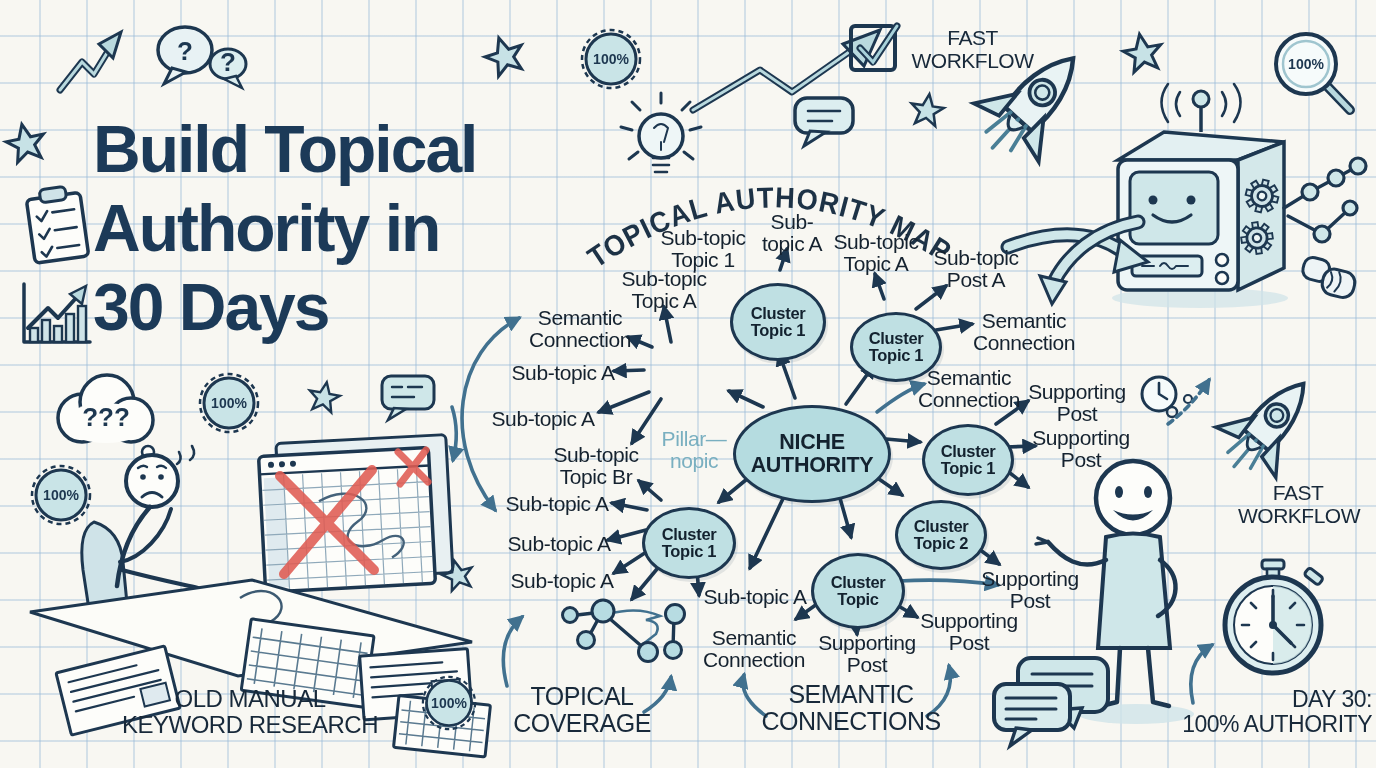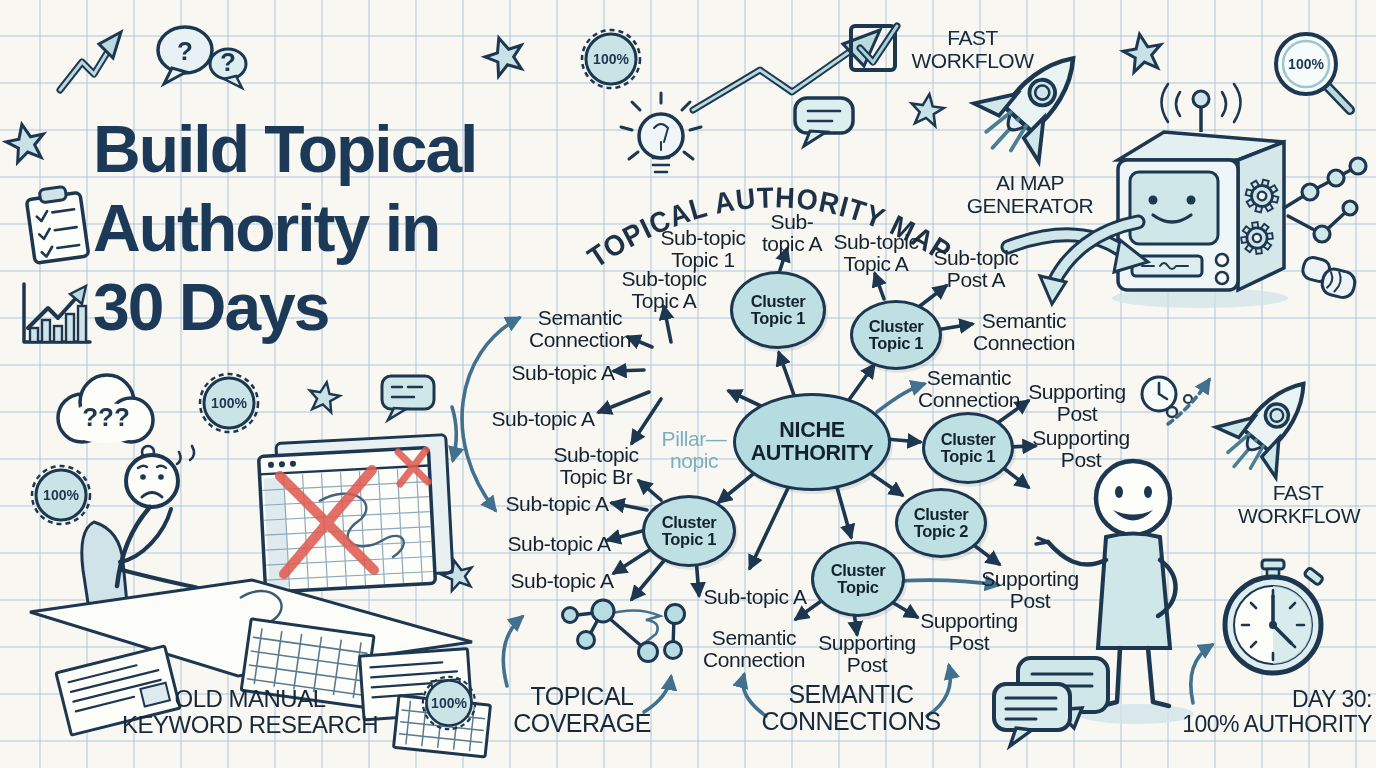--- a/index.html
+++ b/index.html
@@ -17,20 +17,21 @@
   .main-title{
     font-size:66px;font-weight:800;line-height:1.2;color:#1c3a58;
     letter-spacing:-2px;white-space:pre-line;
   }
   .node{
     position:absolute;z-index:2;background:#bfe0e3;border:3.5px solid #1d3750;
     border-radius:50%;display:flex;align-items:center;justify-content:center;
     text-align:center;font-weight:bold;font-size:16.5px;line-height:1.05;
     color:#13222f;white-space:pre-line;letter-spacing:-0.3px;
     box-shadow:2px 3px 0 rgba(29,55,80,.10);
+    margin-top:12px;
   }
   .node.center{font-size:21.5px;background:#b5dce0;}
   .lbl{
     position:absolute;z-index:2;font-weight:normal;font-size:21px;line-height:1.06;
     color:#15222f;text-align:center;white-space:pre-line;letter-spacing:-0.4px;
   }
   .lbl.teal{color:#79afc0;}
   .headline{
     position:absolute;z-index:2;font-weight:400;color:#18293a;text-align:center;
     white-space:pre-line;line-height:1.08;letter-spacing:-0.5px;
@@ -442,20 +443,18 @@
 Post</div>
 
 <div class="headline" style="left:95px;top:686px;width:310px;font-size:24px;">OLD MANUAL
 KEYWORD RESEARCH</div>
 <div class="headline" style="left:512px;top:683px;width:140px;font-size:25px;">TOPICAL
 COVERAGE</div>
 <div class="headline" style="left:756px;top:681px;width:190px;font-size:25px;">SEMANTIC
 CONNECTIONS</div>
 <div class="headline" style="left:905px;top:27px;width:135px;font-size:21px;">FAST
 WORKFLOW</div>
-<div class="headline" style="left:955px;top:172px;width:150px;font-size:21px;">AI MAP
-GENERATOR</div>
 <div class="headline" style="left:1238px;top:482px;width:120px;font-size:21px;">FAST
 WORKFLOW</div>
 <div class="headline" style="left:1152px;top:687px;width:220px;font-size:23px;text-align:right;">DAY 30:
 100% AUTHORITY</div>
 
 </div>
 
 </body></html>

